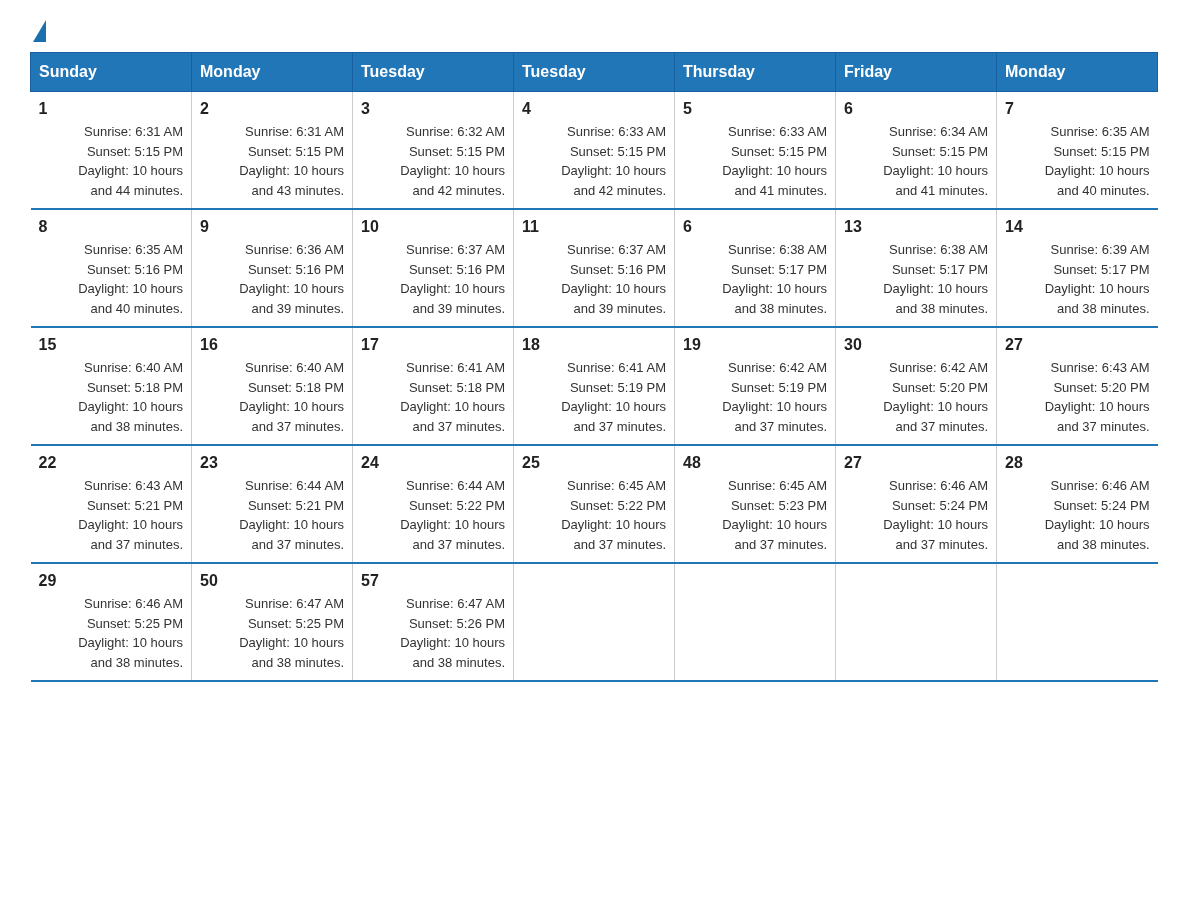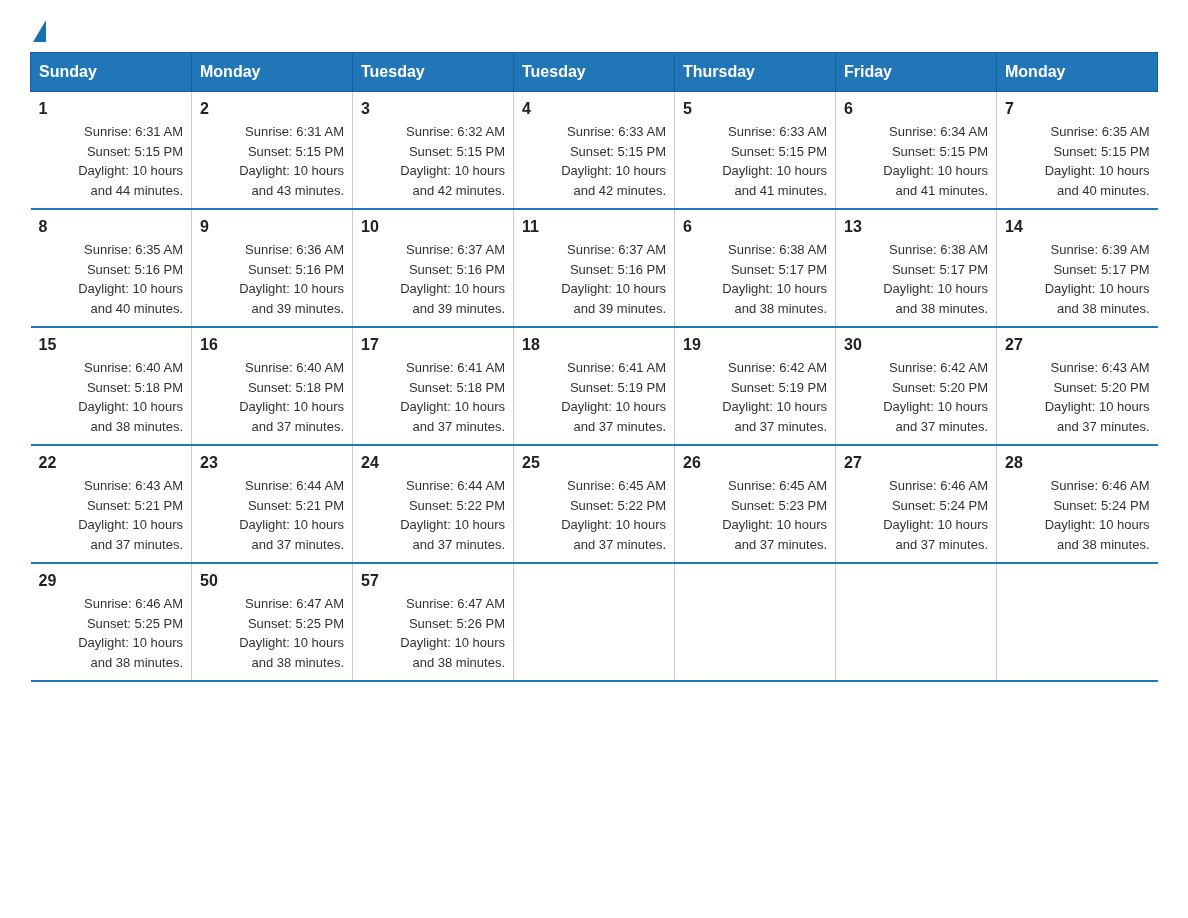--- a/index.html
+++ b/index.html
@@ -322,21 +322,21 @@
       </td>
         <td>
         <span class="day-number">25</span>
         <div class="day-info">
           Sunrise: 6:45 AM<br>
           Sunset: 5:22 PM<br>
           Daylight: 10 hours <br>and 37 minutes.
         </div>
       </td>
         <td>
-        <span class="day-number">26</span>
+        <span class="day-number">48</span>
         <div class="day-info">
           Sunrise: 6:45 AM<br>
           Sunset: 5:23 PM<br>
           Daylight: 10 hours <br>and 37 minutes.
         </div>
       </td>
         <td>
         <span class="day-number">27</span>
         <div class="day-info">
           Sunrise: 6:46 AM<br>

